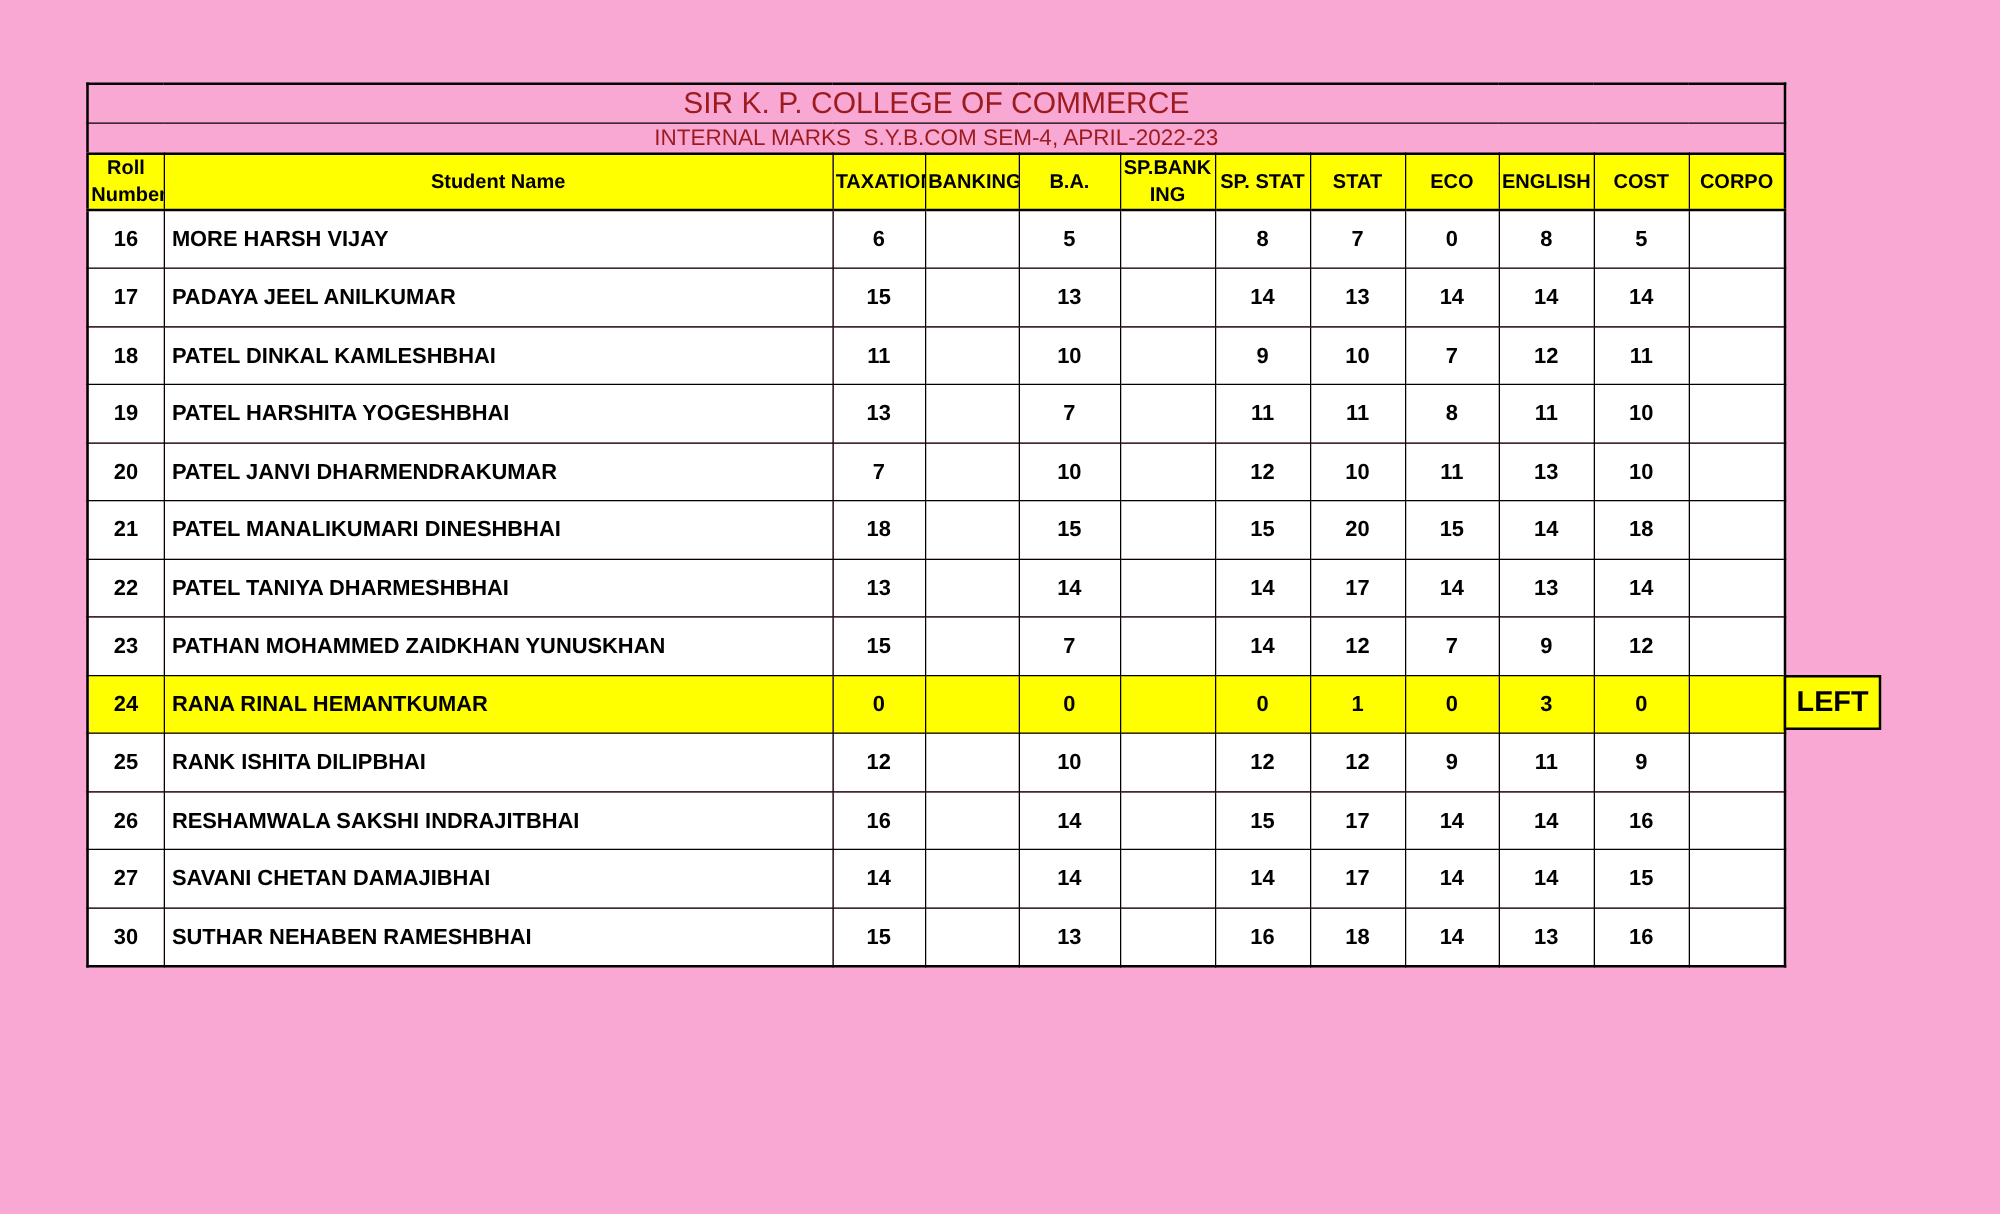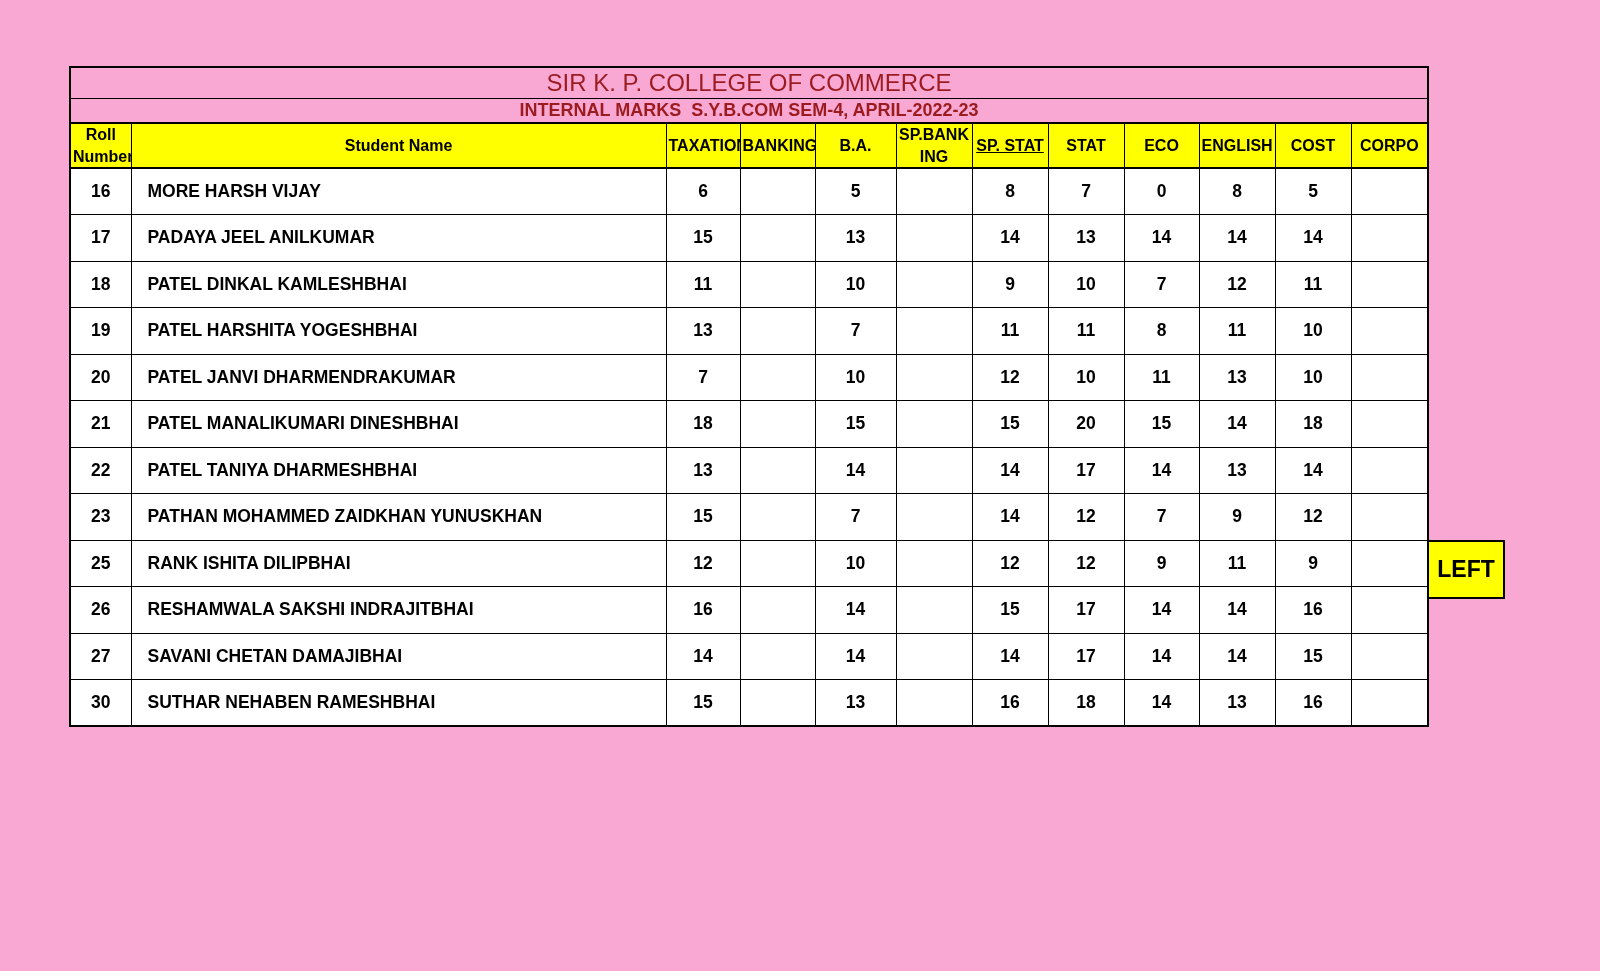--- a/index.html
+++ b/index.html
@@ -27,48 +27,48 @@
     overflow:hidden;color:#000;
   }
   tr.title-tr td{
     height:28px;border-bottom:1px solid var(--border-color);
     text-align:center;vertical-align:middle;
     color:var(--title-color);font-size:24px;font-weight:400;
   }
   tr.subtitle-tr td{
     height:21px;border-bottom:2.5px solid var(--border-color);
     text-align:center;vertical-align:middle;
-    color:var(--title-color);font-size:18px;font-weight:700;
+    color:var(--title-color);font-size:18px;font-weight:400;
     white-space:pre;
   }
   tr.header-tr th{
     background:var(--header-bg);
     height:42px;padding:0 2px;
     border-bottom:2.5px solid var(--border-color);
     font-weight:700;font-size:16px;text-align:center;vertical-align:middle;
     line-height:1.35;
   }
   th[data-col="roll"]{font-size:13px;}
   th[data-col="name"]{font-size:15px;}
   th[data-col="taxation"]{font-size:11.5px;}
   th[data-col="banking"]{font-size:11.5px;}
   th[data-col="ba"]{font-size:17px;}
   th[data-col="sp_banking"]{font-size:12.5px;word-break:break-all;line-height:1.6;}
-  th[data-col="sp_stat"]{font-size:16px;padding:0 10px;line-height:1.4;text-decoration:underline;}
+  th[data-col="sp_stat"]{font-size:16px;padding:0 10px;line-height:1.4;}
   th[data-col="stat"]{font-size:17px;}
   th[data-col="eco"]{font-size:16px;}
   th[data-col="english"]{font-size:12px;}
   th[data-col="cost"]{font-size:15.5px;}
   th[data-col="corpo"]{font-size:14.5px;}
   tbody td{
     height:46.5px;background:#ffffff;
     font-weight:700;font-size:17.5px;text-align:center;vertical-align:middle;
   }
   tbody td.name{
-    text-align:left;padding-left:16px;
+    text-align:left;padding-left:6px;
   }
   tbody tr.highlight td{
     background:var(--highlight);
   }
   .left-annotation{
     position:absolute;left:1425px;top:558px;width:78px;height:49px;
     background:var(--highlight);
     border:2.5px solid var(--border-color);
     display:flex;align-items:center;justify-content:center;
     font-weight:700;font-size:23px;color:#000;
@@ -222,20 +222,34 @@
           <td class="mark"></td>
           <td class="mark">7</td>
           <td class="mark"></td>
           <td class="mark">14</td>
           <td class="mark">12</td>
           <td class="mark">7</td>
           <td class="mark">9</td>
           <td class="mark">12</td>
           <td class="mark"></td>
         </tr>
+        <tr class="highlight">
+          <td class="roll">24</td>
+          <td class="name">RANA RINAL HEMANTKUMAR</td>
+          <td class="mark">0</td>
+          <td class="mark"></td>
+          <td class="mark">0</td>
+          <td class="mark"></td>
+          <td class="mark">0</td>
+          <td class="mark">1</td>
+          <td class="mark">0</td>
+          <td class="mark">3</td>
+          <td class="mark">0</td>
+          <td class="mark"></td>
+        </tr>
         <tr>
           <td class="roll">25</td>
           <td class="name">RANK ISHITA DILIPBHAI</td>
           <td class="mark">12</td>
           <td class="mark"></td>
           <td class="mark">10</td>
           <td class="mark"></td>
           <td class="mark">12</td>
           <td class="mark">12</td>
           <td class="mark">9</td>
@@ -281,17 +295,17 @@
           <td class="mark">16</td>
           <td class="mark">18</td>
           <td class="mark">14</td>
           <td class="mark">13</td>
           <td class="mark">16</td>
           <td class="mark"></td>
         </tr>
       </tbody>
   </table>
 
-  <div class="left-annotation" id="left-annotation" style="left: 1427.05px; top: 539.688px; height: 59px;">
+  <div class="left-annotation" id="left-annotation" style="left: 1427.05px; top: 539.688px; height: 44px;">
     <span>LEFT</span>
   </div>
 
 </div>
 
 </body></html>

